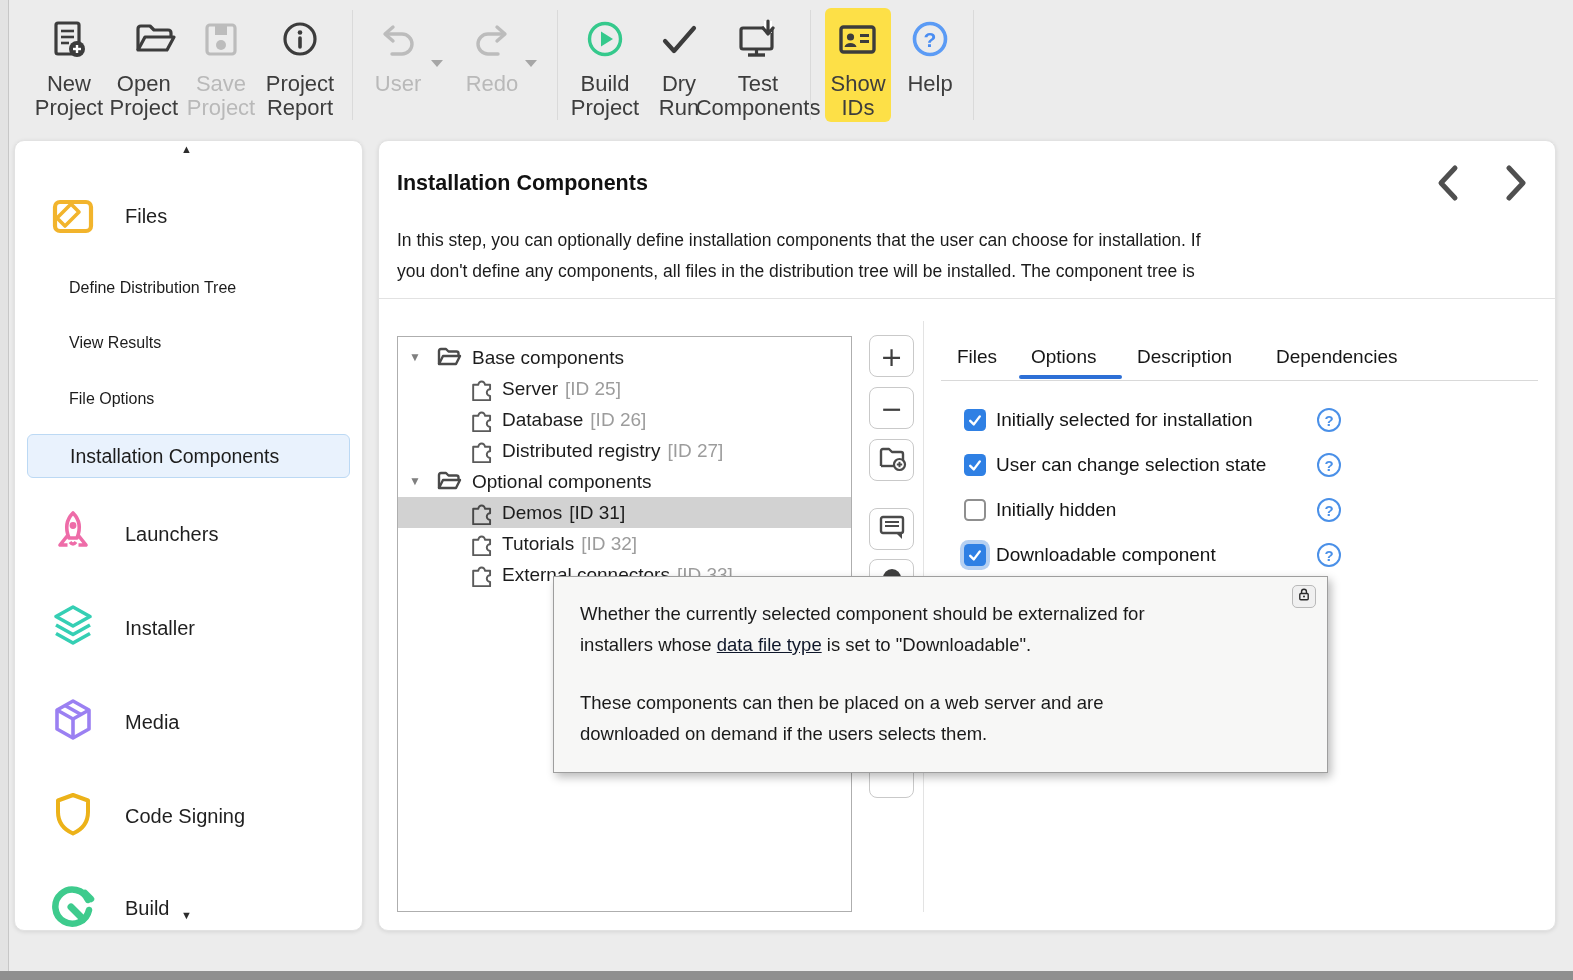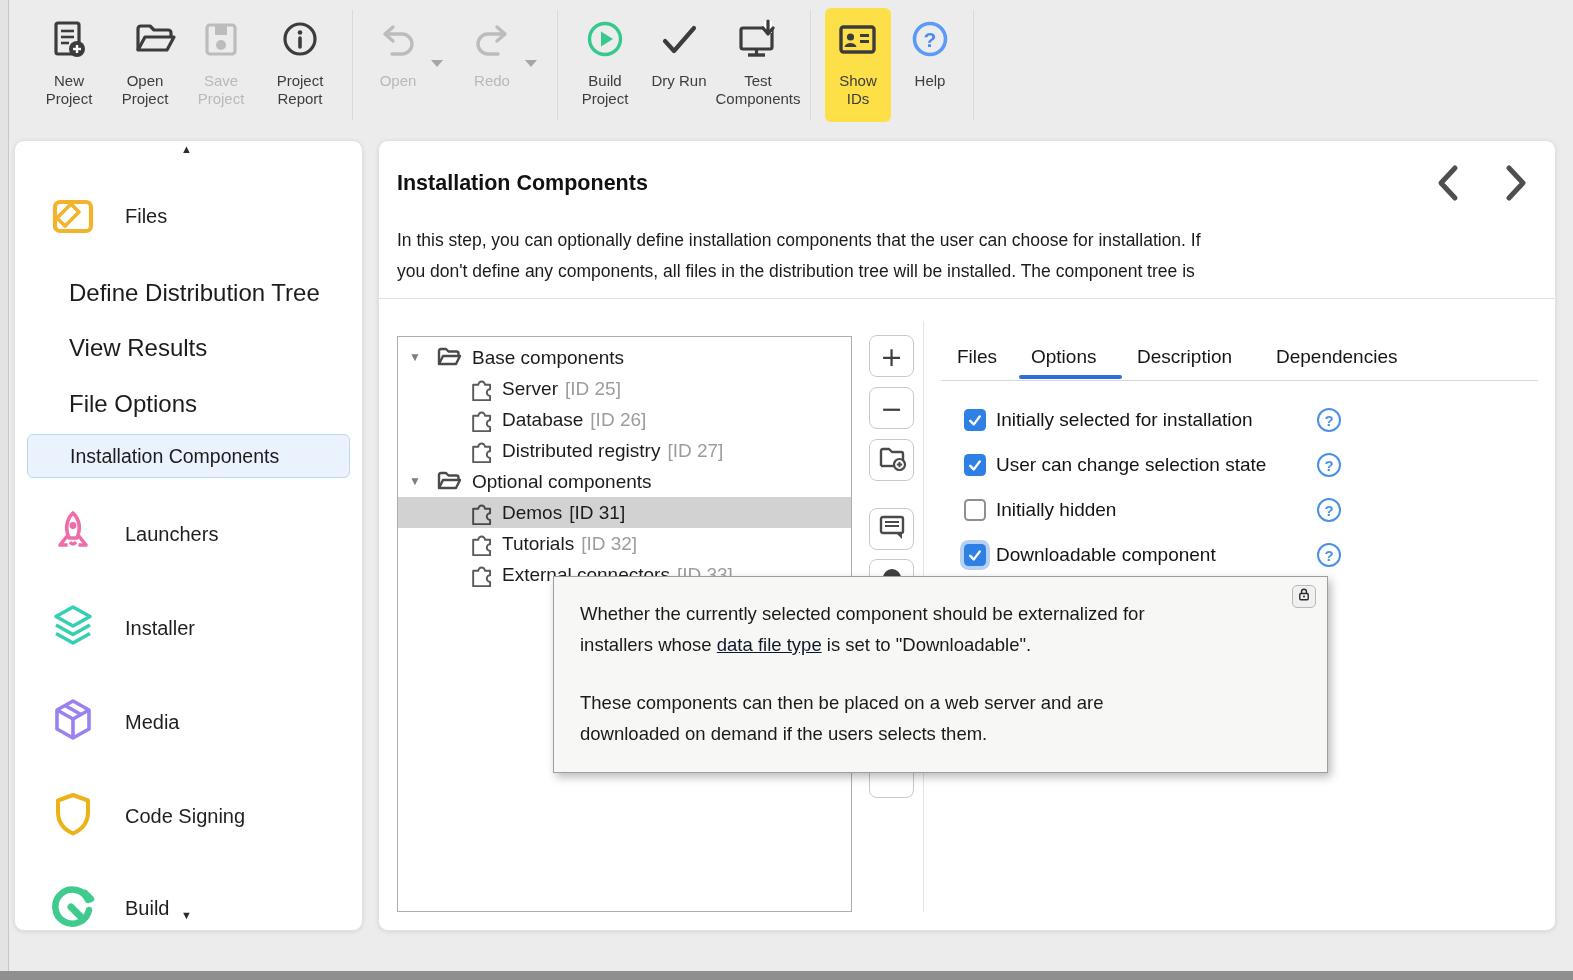--- a/index.html
+++ b/index.html
@@ -11,37 +11,37 @@
     color:#1d1d1d;
   }
   
   .left-edge { position:absolute; left:0; top:0; width:9px; height:980px; background:#e3e3e3; border-right:1px solid #c7c7c7; }
   .bottom-bar { position:absolute; left:0; bottom:0; width:1573px; height:9px; background:#8f8f8f; }
 
   
   .toolbar { position:absolute; left:10px; top:0; right:0; height:131px; display:flex; align-items:flex-start; padding:8px 0 0 26px; }
   .tb-btn { display:flex; flex-direction:column; align-items:center; justify-content:flex-start; padding-top:6px; min-height:114px; border-radius:6px; }
   .tb-btn .tb-icon { height:52px; display:flex; align-items:center; justify-content:center; }
-  .tb-btn .tb-label { font-size:15px; line-height:18px; text-align:center; color:#3d3d3d; margin-top:6px; }
+  .tb-btn .tb-label { font-size:22px; line-height:24px; text-align:center; color:#3d3d3d; margin-top:6px; }
   .tb-btn.disabled .tb-label { color:#b9b9b9; }
   .tb-btn.active-toggle { background:#fde047; }
   .tb-sep { width:1px; height:110px; background:#dadada; margin:2px 14px 0 14px; align-self:flex-start; }
   .dd-arrow { width:0; height:0; border-left:6px solid transparent; border-right:6px solid transparent; border-top:7px solid #a6a6a6; align-self:flex-start; margin-top:52px; margin-left:2px; }
   .w64{width:66px;} .w72{width:76px;} .w60{width:62px;} .w56{width:58px;}
 
   
   .panel { position:absolute; background:#ffffff; border:1px solid #e2e2e2; border-radius:10px; box-shadow:0 1px 4px rgba(0,0,0,0.10); }
   .sidebar { left:14px; top:140px; width:349px; height:791px; overflow:hidden; }
   .mainpanel { left:378px; top:140px; width:1178px; height:791px; overflow:hidden; }
 
   
   .scroll-arrow { position:absolute; font-size:11px; color:#2c2c2c; }
   .side-row { position:absolute; left:34px; display:flex; align-items:center; gap:28px; }
   .side-row .side-label { font-size:20px; color:#1f1f1f; }
-  .side-sub { position:absolute; left:54px; font-size:24px; color:#1c1c1c; }
+  .side-sub { position:absolute; left:54px; font-size:16px; color:#1c1c1c; }
   .side-selected { position:absolute; left:12px; width:323px; height:44px; background:#e9f2fd; border:1px solid #bcd9f4; border-radius:6px; display:flex; align-items:center; padding-left:42px; font-size:19.5px; color:#1c1c1c; }
 
   
   .panel-title { position:absolute; left:18px; top:30px; font-size:21.5px; font-weight:bold; color:#111; }
   .desc-line { position:absolute; left:18px; font-size:17.5px; color:#1b1b1b; }
   .nav-btn { position:absolute; top:20px; width:34px; height:44px; display:flex; align-items:center; justify-content:center; }
   .header-sep { position:absolute; left:0; top:157px; width:1178px; height:1px; background:#e2e2e2; }
 
   
   .tree { position:absolute; left:18px; top:195px; width:455px; height:576px; border:1px solid #aeaeae; background:#fff; padding-top:5px; z-index:1; overflow:hidden; }
@@ -135,21 +135,21 @@
 
   <div class="tb-sep"></div>
 
   <div class="tb-btn w60 disabled">
     <span class="tb-icon">
       <svg width="46" height="44" viewBox="0 0 46 44">
           <path d="M11 16 H27 a10 10 0 0 1 0 20 H17" fill="none" stroke="#bcbcbc" stroke-width="3.4" stroke-linecap="round"></path>
           <path d="M18 9 l-8 7 8 7" fill="none" stroke="#bcbcbc" stroke-width="3.4" stroke-linecap="round" stroke-linejoin="round"></path>
         </svg>
     </span>
-    <span class="tb-label">Open</span>
+    <span class="tb-label">User</span>
   </div>
   <div class="dd-arrow"></div>
 
   <div class="tb-btn w60 disabled" style="margin-left:18px;">
     <span class="tb-icon">
       <svg width="46" height="44" viewBox="0 0 46 44">
           <path d="M35 16 H19 a10 10 0 0 0 0 20 h10" fill="none" stroke="#bcbcbc" stroke-width="3.4" stroke-linecap="round"></path>
           <path d="M28 9 l8 7 -8 7" fill="none" stroke="#bcbcbc" stroke-width="3.4" stroke-linecap="round" stroke-linejoin="round"></path>
         </svg>
     </span>

